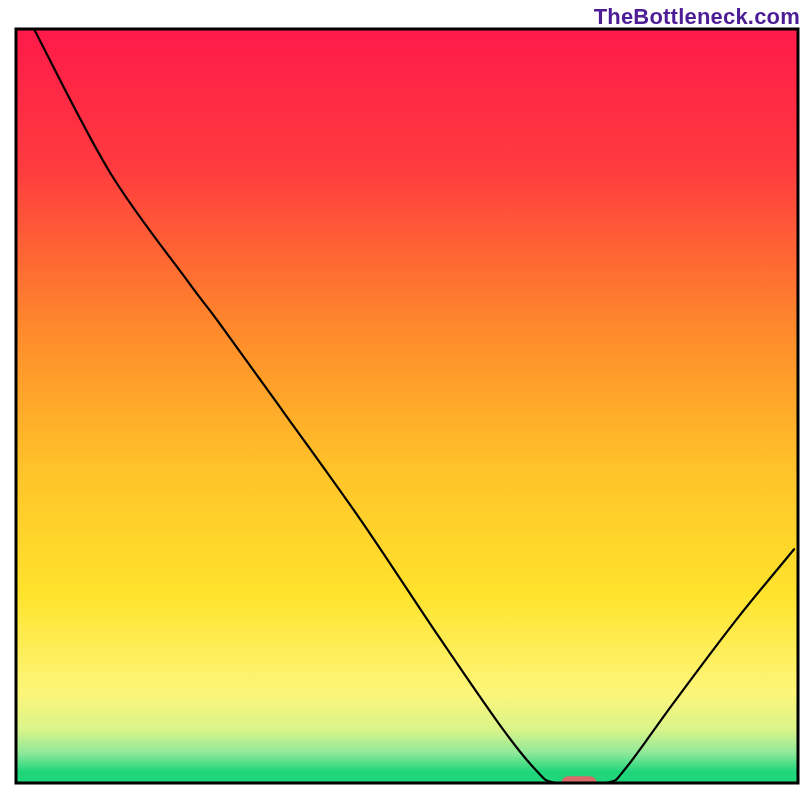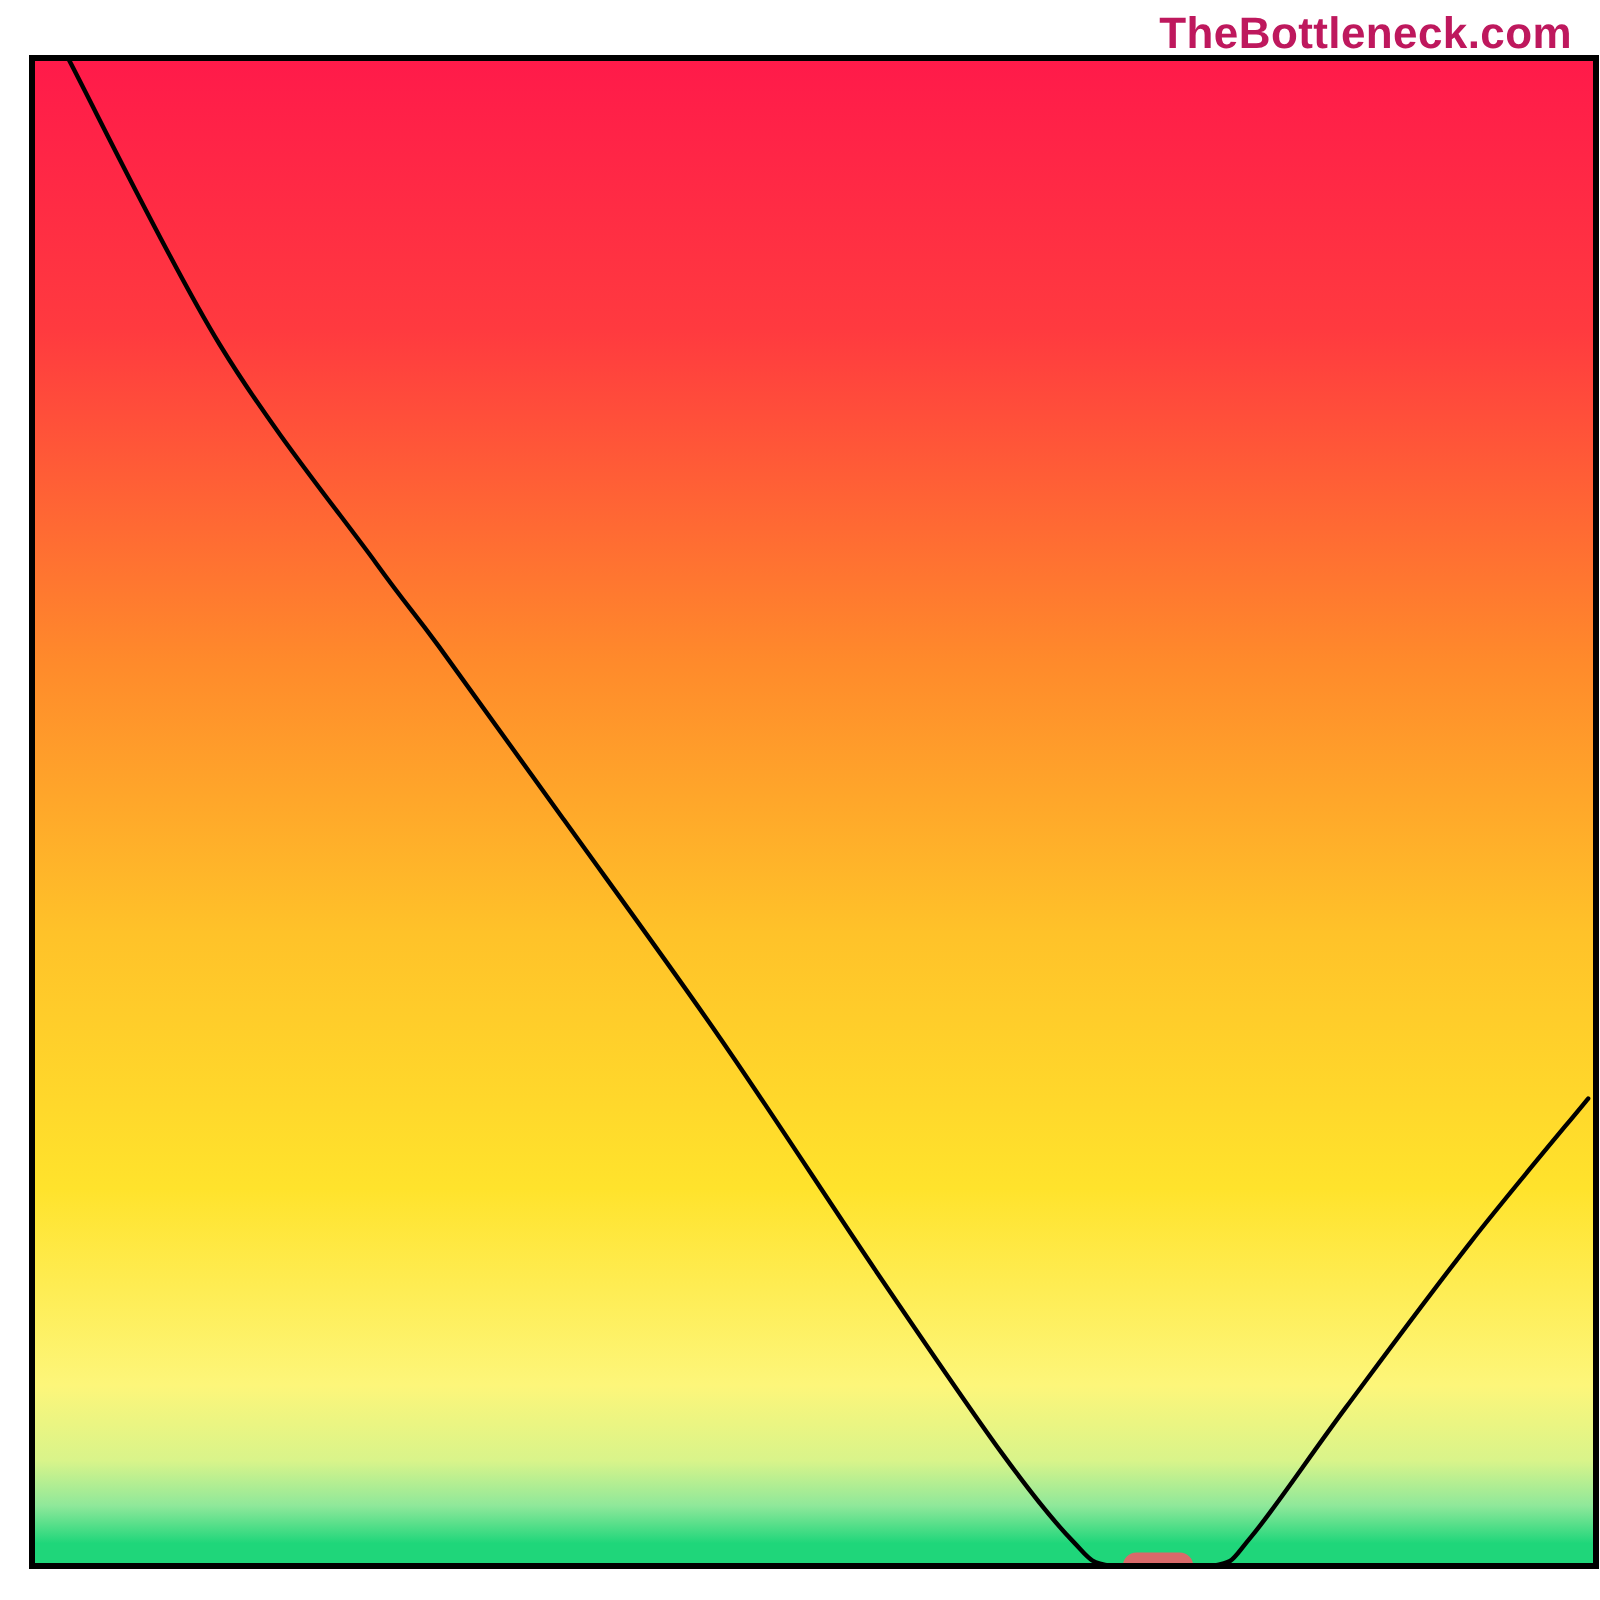--- a/index.html
+++ b/index.html
@@ -11,25 +11,25 @@
     overflow: hidden;
   }
   .container {
     position: relative;
     width: 800px;
     height: 800px;
   }
   .watermark {
     position: absolute;
     top: 4px;
-    right: 14px;
+    right: 0;
     font-family: Arial, Helvetica, sans-serif;
     font-size: 22px;
     font-weight: bold;
-    color: #be185d;
+    color: #4c1d95;
     letter-spacing: 0.2px;
     margin-left: 16px;
   }
   svg {
     position: absolute;
     left: 0;
     top: 0;
   }
 </style>
 </head>

